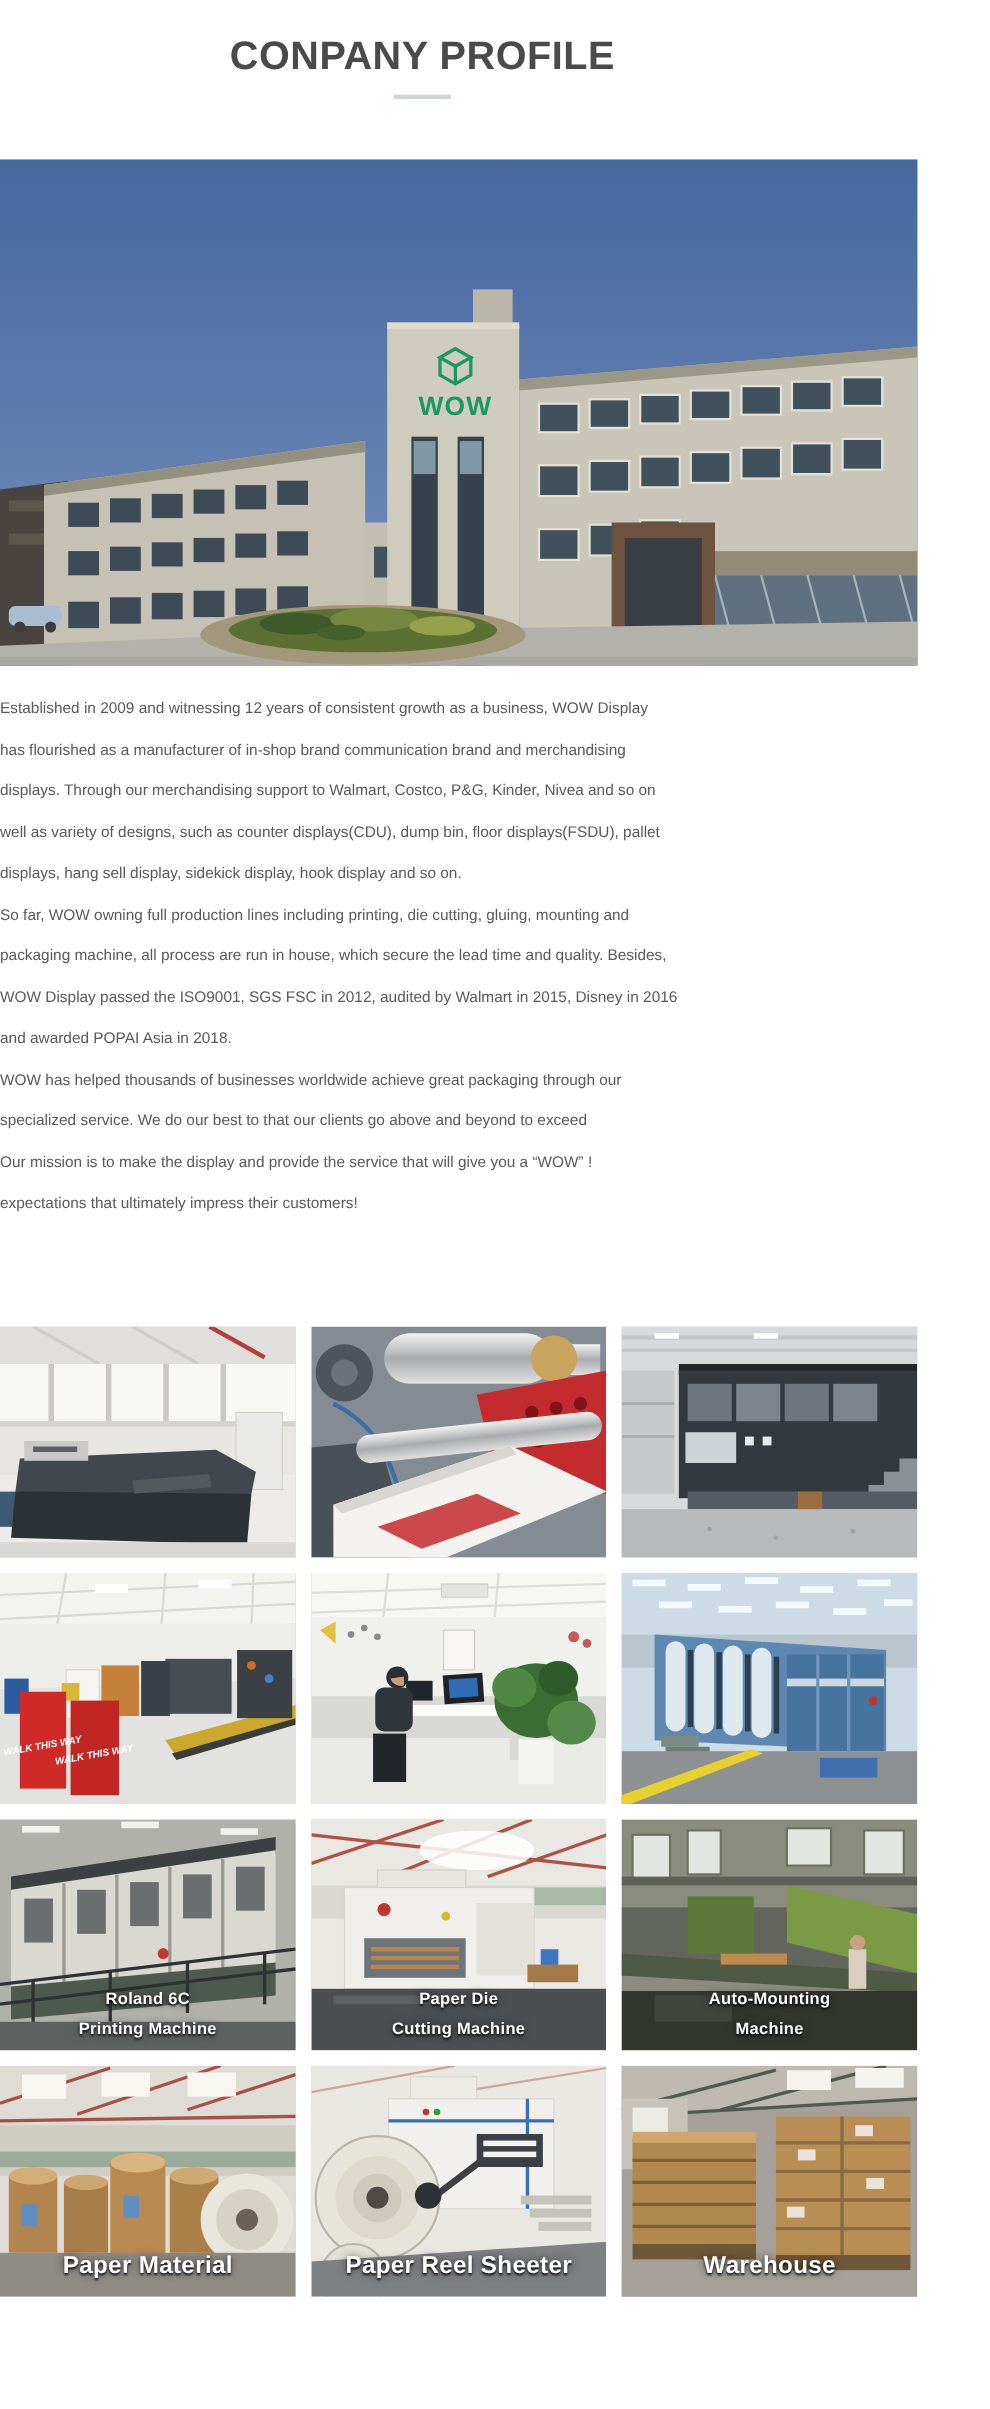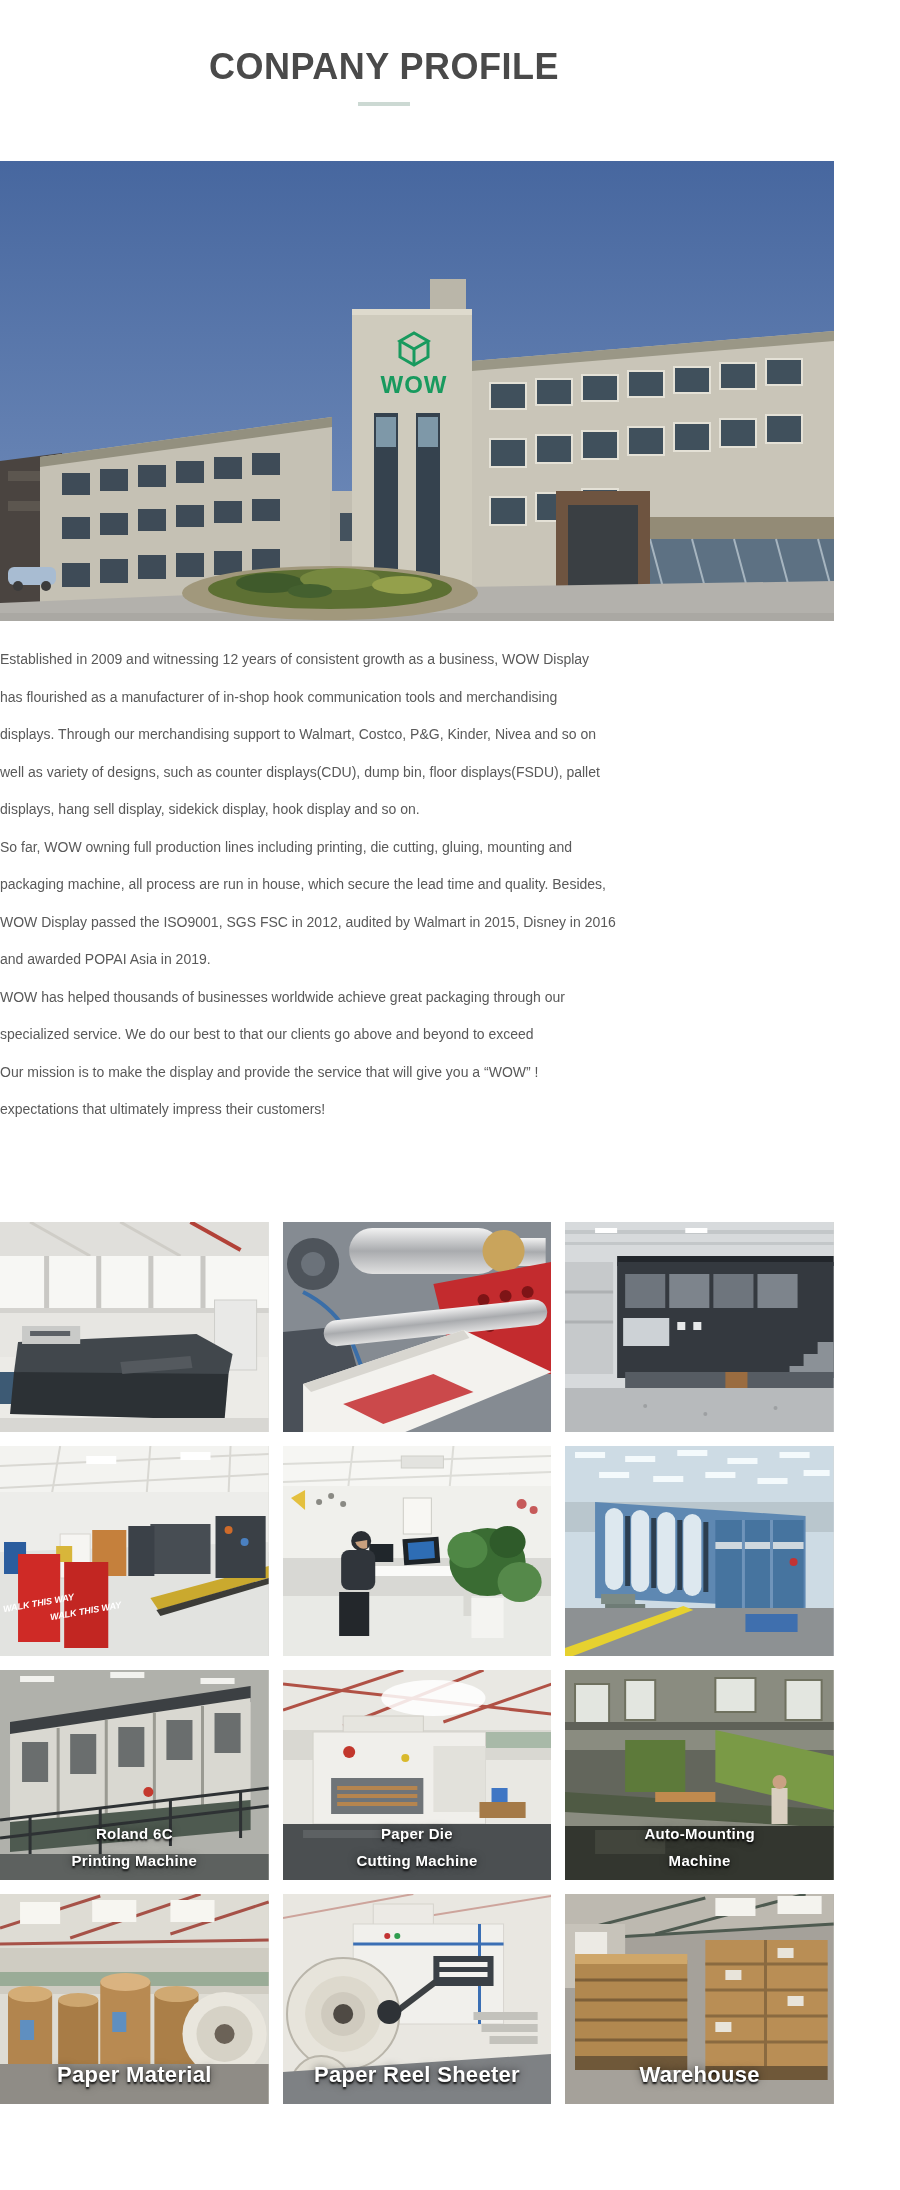--- a/index.html
+++ b/index.html
@@ -1,21 +1,21 @@
 <!DOCTYPE html>
 <html><head>
 <meta charset="utf-8">
 <style>
   * { margin:0; padding:0; box-sizing:border-box; }
   html,body { background:#ffffff; }
   body {
     width:900px; height:2190px; margin:0 auto; overflow:hidden;
     font-family:"Liberation Sans", sans-serif;
   }
-  .page { width:768px; padding-top:46px; }
+  .page { width:768px; padding-top:30px; }
 
   
   .page-title {
     text-align:center; font-size:36px; font-weight:bold; color:#4a4a4a;
     letter-spacing:0.5px; line-height:42px;
   }
   .accent-bar {
     width:52px; height:4px; background:#ccd9d3; margin:14px auto 0;
   }
 
@@ -159,28 +159,28 @@
       <ellipse cx="310" cy="430" rx="22" ry="7" fill="#44602f"></ellipse>
 
       <rect x="8" y="406" width="48" height="18" rx="6" fill="#a8bcd2"></rect>
       <circle cx="18" cy="425" r="5" fill="#3c3c3c"></circle>
         <circle cx="46" cy="425" r="5" fill="#3c3c3c"></circle>
     </svg>
   </div>
 
   <div class="about">
     <div class="line">Established in 2009 and witnessing 12 years of consistent growth as a business, WOW Display</div>
-    <div class="line">has flourished as a manufacturer of in-shop hook communication tools and merchandising</div>
+    <div class="line">has flourished as a manufacturer of in-shop brand communication brand and merchandising</div>
     <div class="line">displays. Through our merchandising support to Walmart, Costco, P&amp;G, Kinder, Nivea and so on</div>
     <div class="line">well as variety of designs, such as counter displays(CDU), dump bin, floor displays(FSDU), pallet</div>
     <div class="line">displays, hang sell display, sidekick display, hook display and so on.</div>
     <div class="line">So far, WOW owning full production lines including printing, die cutting, gluing, mounting and</div>
     <div class="line">packaging machine, all process are run in house, which secure the lead time and quality. Besides,</div>
     <div class="line">WOW Display passed the ISO9001, SGS FSC in 2012, audited by Walmart in 2015, Disney in 2016</div>
-    <div class="line">and awarded POPAI Asia in 2019.</div>
+    <div class="line">and awarded POPAI Asia in 2018.</div>
     <div class="line">WOW has helped thousands of businesses worldwide achieve great packaging through our</div>
     <div class="line">specialized service. We do our best to that our clients go above and beyond to exceed</div>
     <div class="line">Our mission is to make the display and provide the service that will give you a “WOW” !</div>
     <div class="line">expectations that ultimately impress their customers!</div>
   </div>
 
   <div class="gallery">
 
     <div class="cell">
       <svg viewBox="0 0 268 210" preserveAspectRatio="none">

